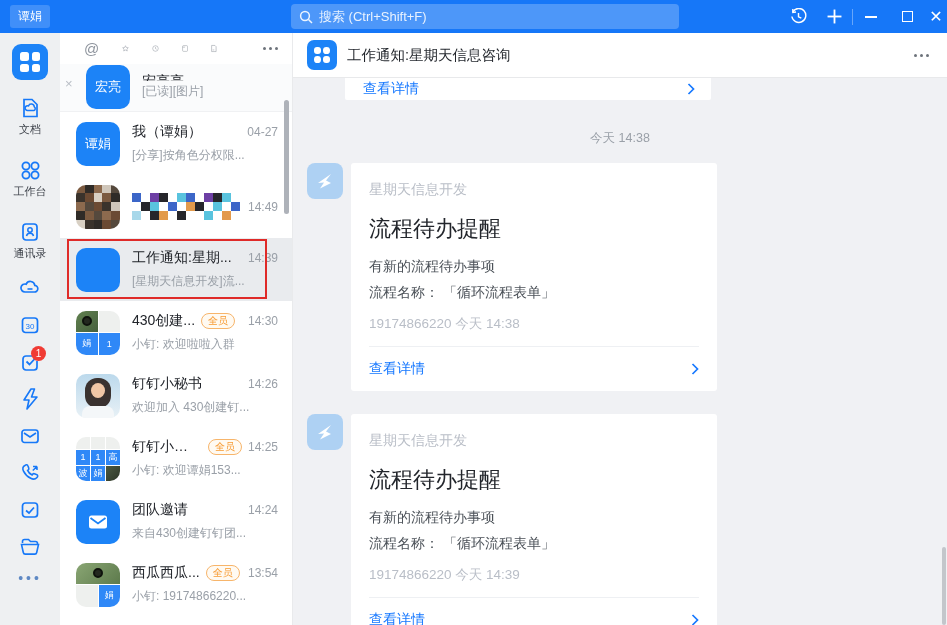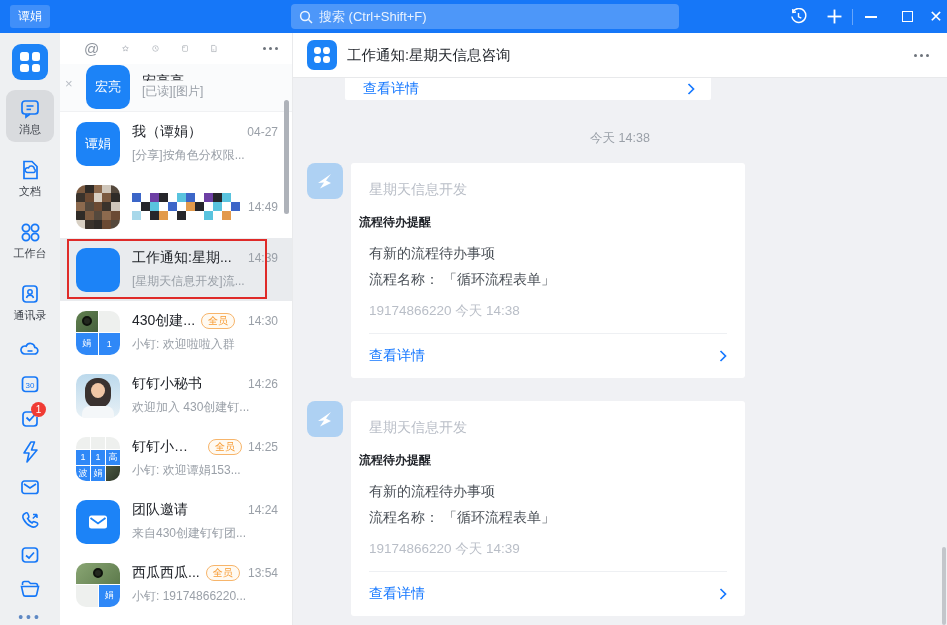--- a/index.html
+++ b/index.html
@@ -77,23 +77,23 @@
   .head-av i:nth-child(4){ border-radius:3px; }
   .convo-title { margin-left:10px; font-size:14.5px; color:#1f2329; }
   .dots { display:flex; gap:3px; margin-left:auto; }
   .dots i { width:3px; height:3px; border-radius:50%; background:#6d737b; }
   .convo-body { position:relative; height:547px; padding-top:0; }
   .partial-card { margin-left:52px; width:366px; height:22px; background:#fff; border-radius:0 0 2px 2px; position:relative; display:flex; align-items:center; justify-content:space-between; padding:0 16px 0 18px; }
   .date-div { margin-top:30px; text-align:center; font-size:12.5px; color:#9aa0a8; }
   .msg-row { display:flex; margin:16px 0 0 14px; }
   .msg-row.second { margin-top:23px; }
   .msg-av { width:36px; height:36px; border-radius:8px; background:#aed1f3; flex:none; display:flex; align-items:center; justify-content:center; }
-  .card { margin-left:8px; width:394px; background:#fff; border-radius:3px; }
+  .card { margin-left:8px; width:366px; background:#fff; border-radius:3px; }
   .card .app { padding:18px 18px 0; font-size:14px; color:#b9bec7; }
-  .card .ttl { padding:15px 8px 0; font-size:12px; color:#23262c; font-weight:700; }
+  .card .ttl { padding:15px 18px 0; font-size:22px; color:#23262c; font-weight:400; }
   .card .ln { padding:0 18px; font-size:14px; color:#4b5158; margin-top:14px; }
   .card .ln + .ln { margin-top:8px; }
   .card .meta { padding:0 18px; font-size:13.5px; color:#b9bec7; margin-top:13px; }
   .linkrow { margin:13px 18px 0 18px; border-top:1px solid #eef0f3; height:45px; display:flex; align-items:center; justify-content:space-between; }
   .bl { color:#1678ff; font-size:14px; }
   .convo-thumb { position:absolute; right:1px; bottom:0; width:4px; height:78px; background:#c3c6cb; border-radius:2px; }
 
   svg.ic { display:block; }
 </style>
 </head>
@@ -139,29 +139,20 @@
   <div class="rail-avatar-wrap">
     <div class="rail-avatar">
         <div></div>
         <div></div>
         <div></div>
         <div></div>
       </div>
     <div class="rail-caret"></div>
   </div>
 
-  <div class="rail-item sel">
-    <svg class="ic" width="24" height="24" viewBox="0 0 24 24">
-        <rect x="4" y="5" width="16" height="13" rx="3" fill="none" stroke="#1678f8" stroke-width="1.7"></rect>
-        <path d="M8 18 L8 21 L12 18" fill="none" stroke="#1678f8" stroke-width="1.7"></path>
-        <line x1="8.5" y1="10" x2="15.5" y2="10" stroke="#1678f8" stroke-width="1.6"></line>
-        <line x1="8.5" y1="13.4" x2="13" y2="13.4" stroke="#1678f8" stroke-width="1.6"></line>
-      </svg>
-    <span class="lbl">消息</span>
-  </div>
 
   <div class="rail-item">
     <svg class="ic" width="24" height="24" viewBox="0 0 24 24">
         <path d="M6 3.5 h8 l5 5 v12 h-13 z" fill="none" stroke="#1678f8" stroke-width="1.7"></path>
         <path d="M9.5 14.5 a2.4 2.4 0 1 1 1 -4.6 a3 3 0 0 1 5.8 1 a2 2 0 0 1 -.4 3.6 z" fill="none" stroke="#1678f8" stroke-width="1.5"></path>
       </svg>
     <span class="lbl">文档</span>
   </div>
 
   <div class="rail-item">

